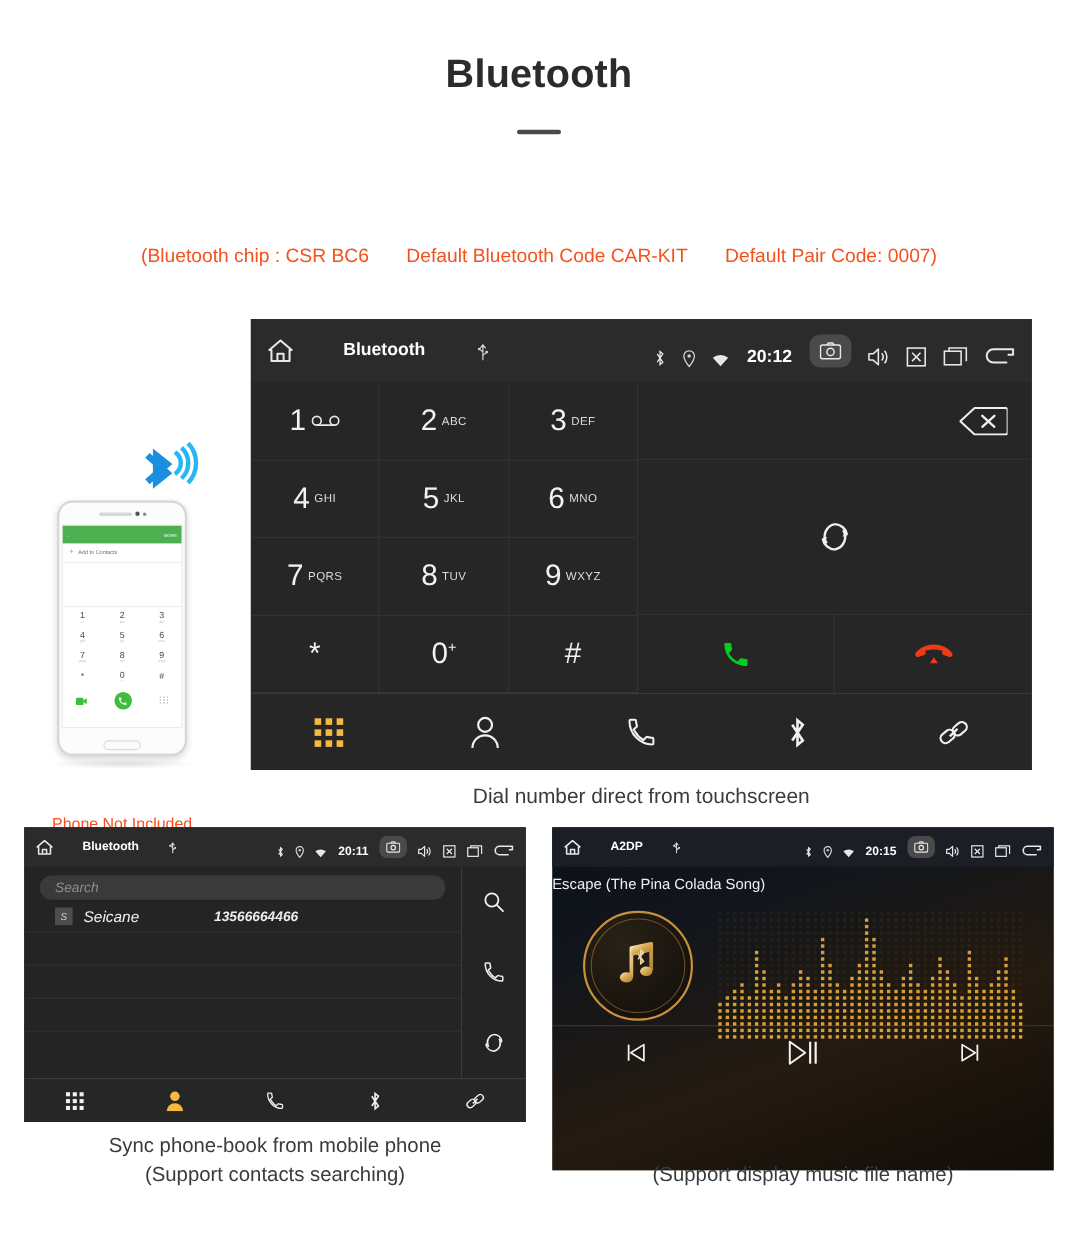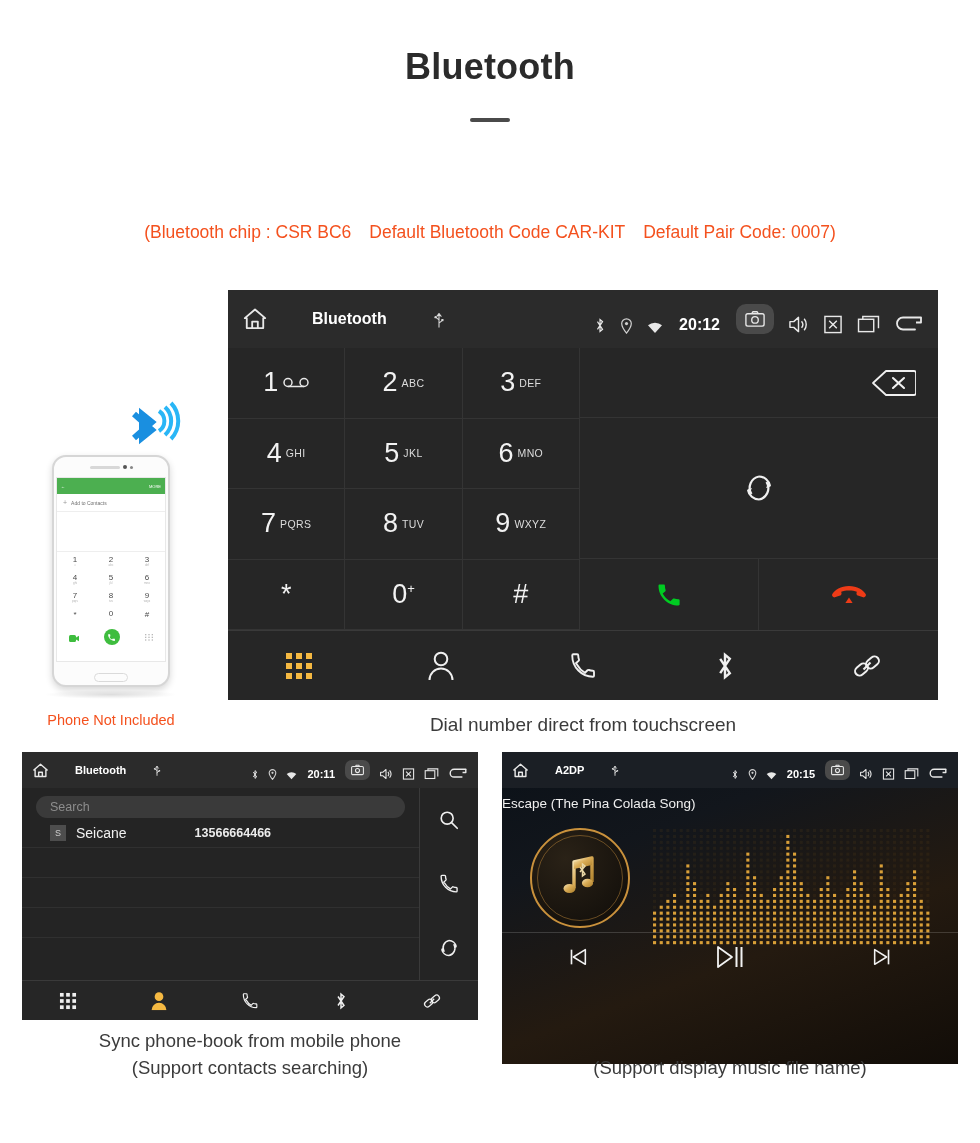--- a/index.html
+++ b/index.html
@@ -19,21 +19,21 @@
   .hdr-rule {
     position:absolute; top:118px; left:470px; width:40px; height:4px;
     background:#4a4a4a; border-radius:2px;
   }
   .hdr-desc {
     position:absolute; top:155px; left:40px; width:900px; text-align:center;
     font-size:17.5px; color:#6d6d6d; line-height:1.5;
   }
   .hdr-specs {
     position:absolute; top:222px; left:20px; width:940px;
-    display:flex; justify-content:center; gap:18px;
+    display:flex; justify-content:center; gap:34px;
     font-size:17.5px; color:#f4511e; white-space:nowrap;
   }
 
   
   .screen { position:absolute; background:#1a1a1a; overflow:hidden; }
   .statusbar {
     display:flex; align-items:center; background:#2b2b2b; width:100%;
     color:#fff; position:relative;
   }
   .sb-left { display:flex; align-items:center; }
@@ -117,38 +117,38 @@
   .ph-keys { display:grid; grid-template-columns:repeat(3,1fr); }
   .ph-key { height:18px; display:flex; flex-direction:column; align-items:center; justify-content:center; }
   .ph-key b { font-size:8px; font-weight:400; color:#4a4a4a; line-height:1; }
   .ph-key i { font-size:3px; color:#b5b5b5; font-style:normal; line-height:1; }
   .ph-actions { height:26px; display:flex; align-items:center; justify-content:space-around; }
   .ph-callbtn { width:16px; height:16px; background:#3ebd3e; border-radius:50%; display:flex; align-items:center; justify-content:center; }
   .phone-home { position:absolute; bottom:3px; left:50%; transform:translateX(-50%); width:34px; height:9px; border:1px solid #dadada; border-radius:5px; }
   .phone-bt { position:absolute; left:118px; top:398px; width:68px; height:48px; }
   .phone-shadow { position:absolute; left:44px; top:690px; width:134px; height:9px; background:radial-gradient(ellipse at center, rgba(0,0,0,.12) 0%, rgba(0,0,0,0) 70%); }
   .phone-caption {
-    position:absolute; left:0; top:712px; width:222px; text-align:center;
+    position:absolute; left:0; top:742px; width:222px; text-align:center;
     font-size:14.5px; color:#f4511e;
   }
 
   
   .cap-main { position:absolute; left:228px; top:714px; width:710px; text-align:center; font-size:19px; color:#3b3b3b; }
   .cap-bl { position:absolute; left:22px; top:1028px; width:456px; text-align:center; font-size:18.5px; color:#3b3b3b; line-height:1.45; }
   .cap-br { position:absolute; left:502px; top:1028px; width:456px; text-align:center; font-size:18.5px; color:#3b3b3b; line-height:1.45; }
 
   
   #pbScreen { left:22px; top:752px; width:456px; height:268px; }
   #pbScreen .statusbar { height:36px; padding:0 10px; }
   #pbScreen .sb-title { font-size:11px; margin-left:26px; }
   #pbScreen .sb-usb { margin-left:26px; }
   #pbScreen .sb-right { gap:9px; }
   #pbScreen .sb-time { font-size:11px; margin:0 1px; }
   #pbScreen .cam-hl { padding:4px 6px; border-radius:7px; }
-  .pb-body { position:relative; width:456px; height:192px; background:#242424; }
+  .pb-body { position:relative; width:456px; height:192px; background:#242424;font-style:italic; }
   .pb-list { position:absolute; left:0; top:0; width:398px; height:192px; border-right:1px solid #3a3a3a; }
   .pb-search {
     margin:8px 14px 0 14px; height:22px; background:#3a3a3a; border-radius:11px;
     display:flex; align-items:center; padding:0 14px; font-size:12.5px; color:#8d8d8d; cursor:text;
   }
   .pb-row { height:30px; display:flex; align-items:center; padding:0 14px 0 28px; border-bottom:1px solid #303030; cursor:pointer; }
   .pb-avatar { width:16px; height:16px; background:#4d4d4d; color:#cfcfcf; font-size:9px;
                display:flex; align-items:center; justify-content:center; margin-right:10px; }
   .pb-name { font-size:14px; color:#f0f0f0; }
   .pb-num { font-size:12.5px; color:#ececec; font-weight:bold; margin-left:68px; }

